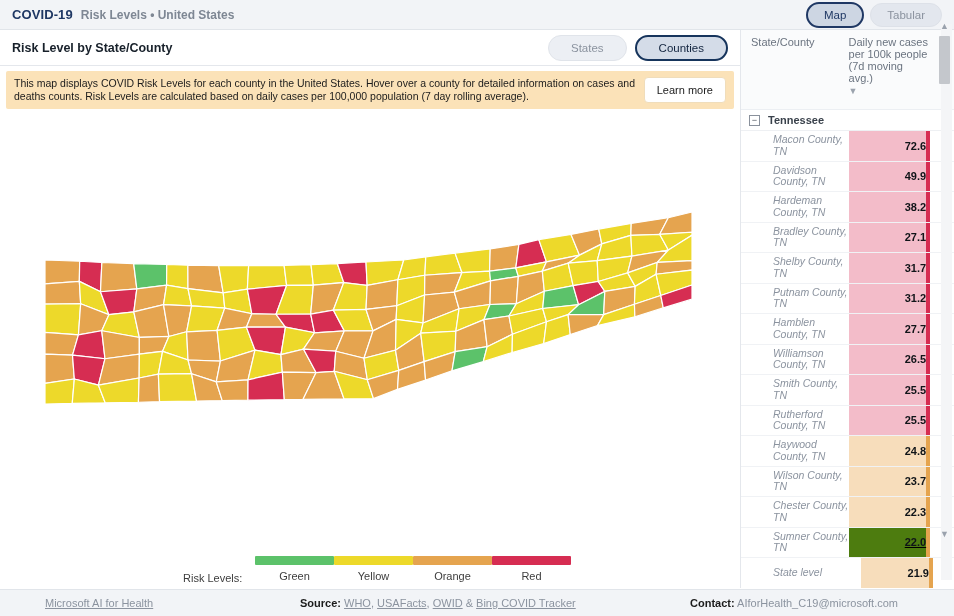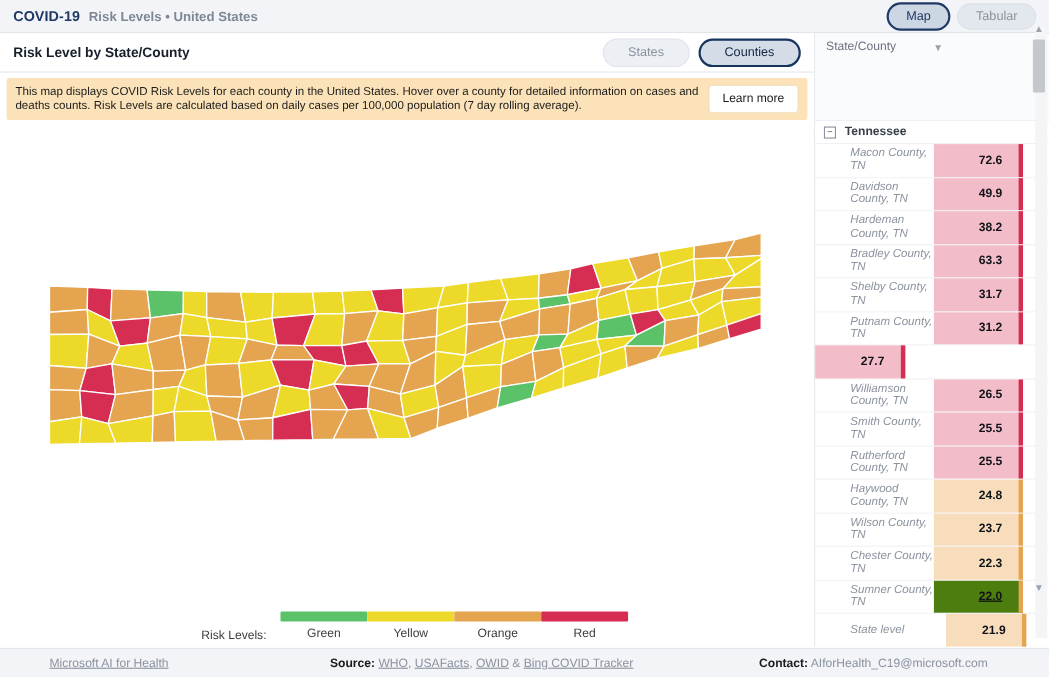--- a/index.html
+++ b/index.html
@@ -102,21 +102,21 @@
     font-size:9px; line-height:9px; text-align:center; margin-right:8px; cursor:pointer;
   }
   .group-name { font-size:11px; font-weight:bold; color:#3c4插; color:#39414b; }
   .row { display:flex; align-items:stretch; height:30.5px; border-bottom:1px solid #f0f2f5; }
   .row-name {
     width:108px; padding-left:32px; font-size:10.5px; color:#8b939f;
     line-height:11.5px; display:flex; align-items:center;font-style:italic;
   }
   .row-bar {
     width:82px; position:relative; display:flex; align-items:center;
-    justify-content:flex-end; padding-right:19px;
+    justify-content:flex-end; padding-right:4px;
   }
   .row-val { font-size:11px; color:#101418; font-weight:bold; z-index:2; }
   .row-edge { position:absolute; right:0; top:0; width:4px; height:100%; }
   .row-pad { width:24px; }
 
   
   .footer {
     position:absolute; left:0; top:589px; width:954px; height:27px;
     background:#f2f4f7; border-top:1px solid #e1e5ea;
     display:flex; align-items:center; font-size:11px; color:#8b939f;
@@ -310,20 +310,21 @@
     <div class="legend-item">
       <div class="legend-sw" style="background: rgb(214, 45, 82);"></div>
       <div class="legend-cap">Red</div>
     </div>
   </div>
 
   <div class="panel">
     <div class="panel-head">
       <div class="ph-c1">State/County</div>
       <div class="ph-c2">
+        <span>Daily new cases per 100k people (7d moving avg.)</span>
         <span class="sortarrow">▼</span>
       </div>
       <div class="scroll-col"></div>
     </div>
 
     <div class="panel-body">
       <div class="group-row">
         <span class="collapse-ic">−</span>
         <span class="group-name">Tennessee</span>
       </div>
@@ -348,21 +349,21 @@
             <div class="row-name">Hardeman County, TN</div>
             <div class="row-bar" style="background: rgb(243, 188, 201);">
               <span class="row-val">38.2</span>
               <div class="row-edge" style="background: rgb(214, 45, 82);"></div>
             </div>
             <div class="row-pad"></div>
           </div>
           <div class="row">
             <div class="row-name">Bradley County, TN</div>
             <div class="row-bar" style="background: rgb(243, 188, 201);">
-              <span class="row-val">63.3</span>
+              <span class="row-val">27.1</span>
               <div class="row-edge" style="background: rgb(214, 45, 82);"></div>
             </div>
             <div class="row-pad"></div>
           </div>
           <div class="row">
             <div class="row-name">Shelby County, TN</div>
             <div class="row-bar" style="background: rgb(243, 188, 201);">
               <span class="row-val">31.7</span>
               <div class="row-edge" style="background: rgb(214, 45, 82);"></div>
             </div>
@@ -370,20 +371,21 @@
           </div>
           <div class="row">
             <div class="row-name">Putnam County, TN</div>
             <div class="row-bar" style="background: rgb(243, 188, 201);">
               <span class="row-val">31.2</span>
               <div class="row-edge" style="background: rgb(214, 45, 82);"></div>
             </div>
             <div class="row-pad"></div>
           </div>
           <div class="row">
+            <div class="row-name">Hamblen County, TN</div>
             <div class="row-bar" style="background: rgb(243, 188, 201); justify-content: flex-end;">
               <span class="row-val">27.7</span>
               <div class="row-edge" style="background: rgb(214, 45, 82);"></div>
             </div>
             <div class="row-pad"></div>
           </div>
           <div class="row">
             <div class="row-name">Williamson County, TN</div>
             <div class="row-bar" style="background: rgb(243, 188, 201);">
               <span class="row-val">26.5</span>

